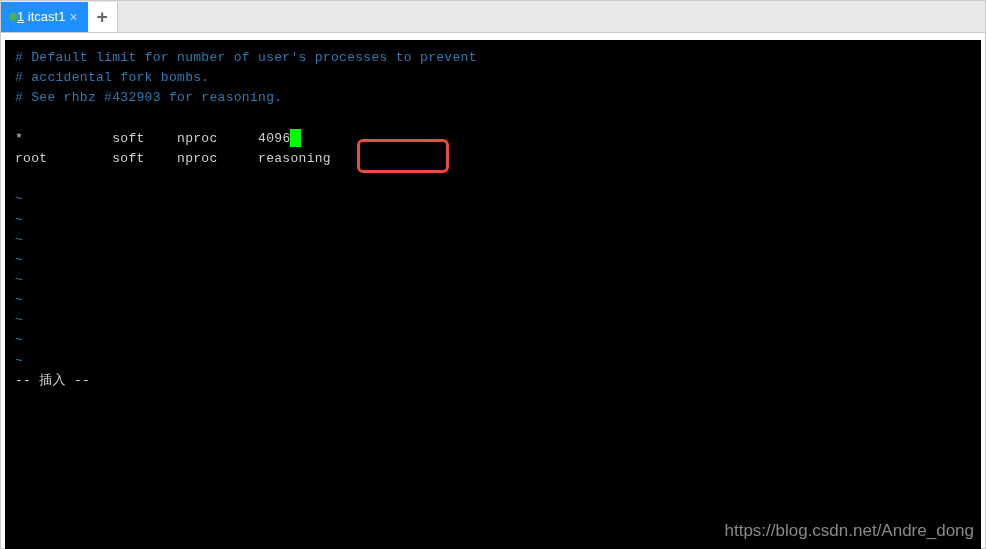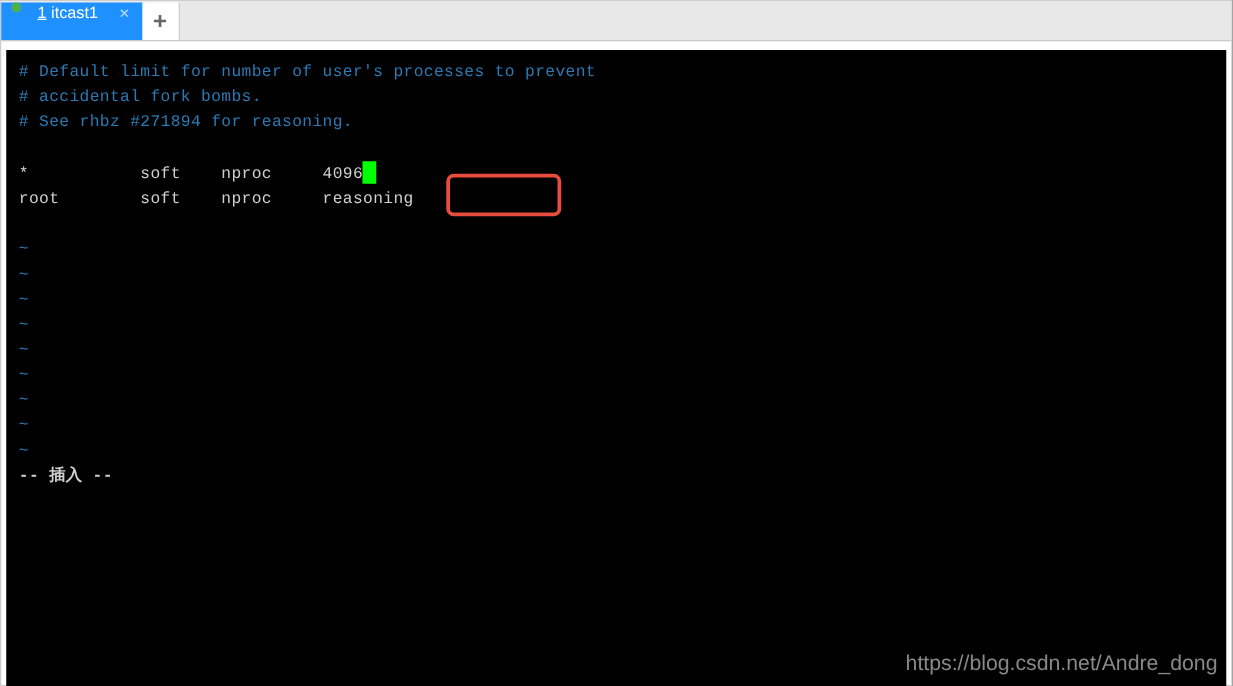--- a/index.html
+++ b/index.html
@@ -26,25 +26,25 @@
       background: #e8e8e8;
       display: flex;
       align-items: center;
       border-bottom: 1px solid #ccc;
     }
     .tab {
       height: 30px;
       background: #1e90ff;
       color: #fff;
       display: flex;
-      align-items: flex-start;
+      align-items: center;
       padding: 0 10px 0 8px;
       font-size: 13px;
       font-family: Arial, sans-serif;
-      gap: 13px;
+      gap: 0;
     }
     .tab-indicator {
       width: 8px;
       height: 8px;
       background: #4caf50;
       border-radius: 50%;
     }
     .tab-close {
       color: #fff;
       opacity: 0.7;
@@ -96,21 +96,21 @@
     .cursor-block {
       display: inline-block;
       width: 11px;
       height: 18px;
       background: #00ff00;
       vertical-align: middle;
       margin-bottom: 2px;
     }
     .status-line {
       color: #d0d0d0;
-      font-weight: bold;
+      font-weight: normal;
     }
     .watermark {
       position: absolute;
       bottom: 8px;
       right: 12px;
       color: #888;
       font-size: 17px;
       font-family: Arial, sans-serif;
     }
     .underline {
@@ -128,21 +128,21 @@
       <span class="tab-close">×</span>
     </div>
     <div class="tab-new">
       <span>+</span>
     </div>
   </div>
 
   <div class="terminal">
     <div class="comment"># Default limit for number of user's processes to prevent</div>
     <div class="comment"># accidental fork bombs.</div>
-    <div class="comment"># See rhbz #271894 for reasoning.</div>
+    <div class="comment"># See rhbz #432903 for reasoning.</div>
     <div>&nbsp;</div>
 
     <div class="config-line"><span>*</span>           <span>soft</span>    <span>nproc</span>     <span>4096</span><span class="cursor-block"></span></div>
     <div class="config-line"><span>root</span>        <span>soft</span>    <span>nproc</span>     <span>reasoning</span></div>
 
     <div>&nbsp;</div>
     <div id="tilde-container">
         <div class="tilde">~</div>
         <div class="tilde">~</div>
         <div class="tilde">~</div>

